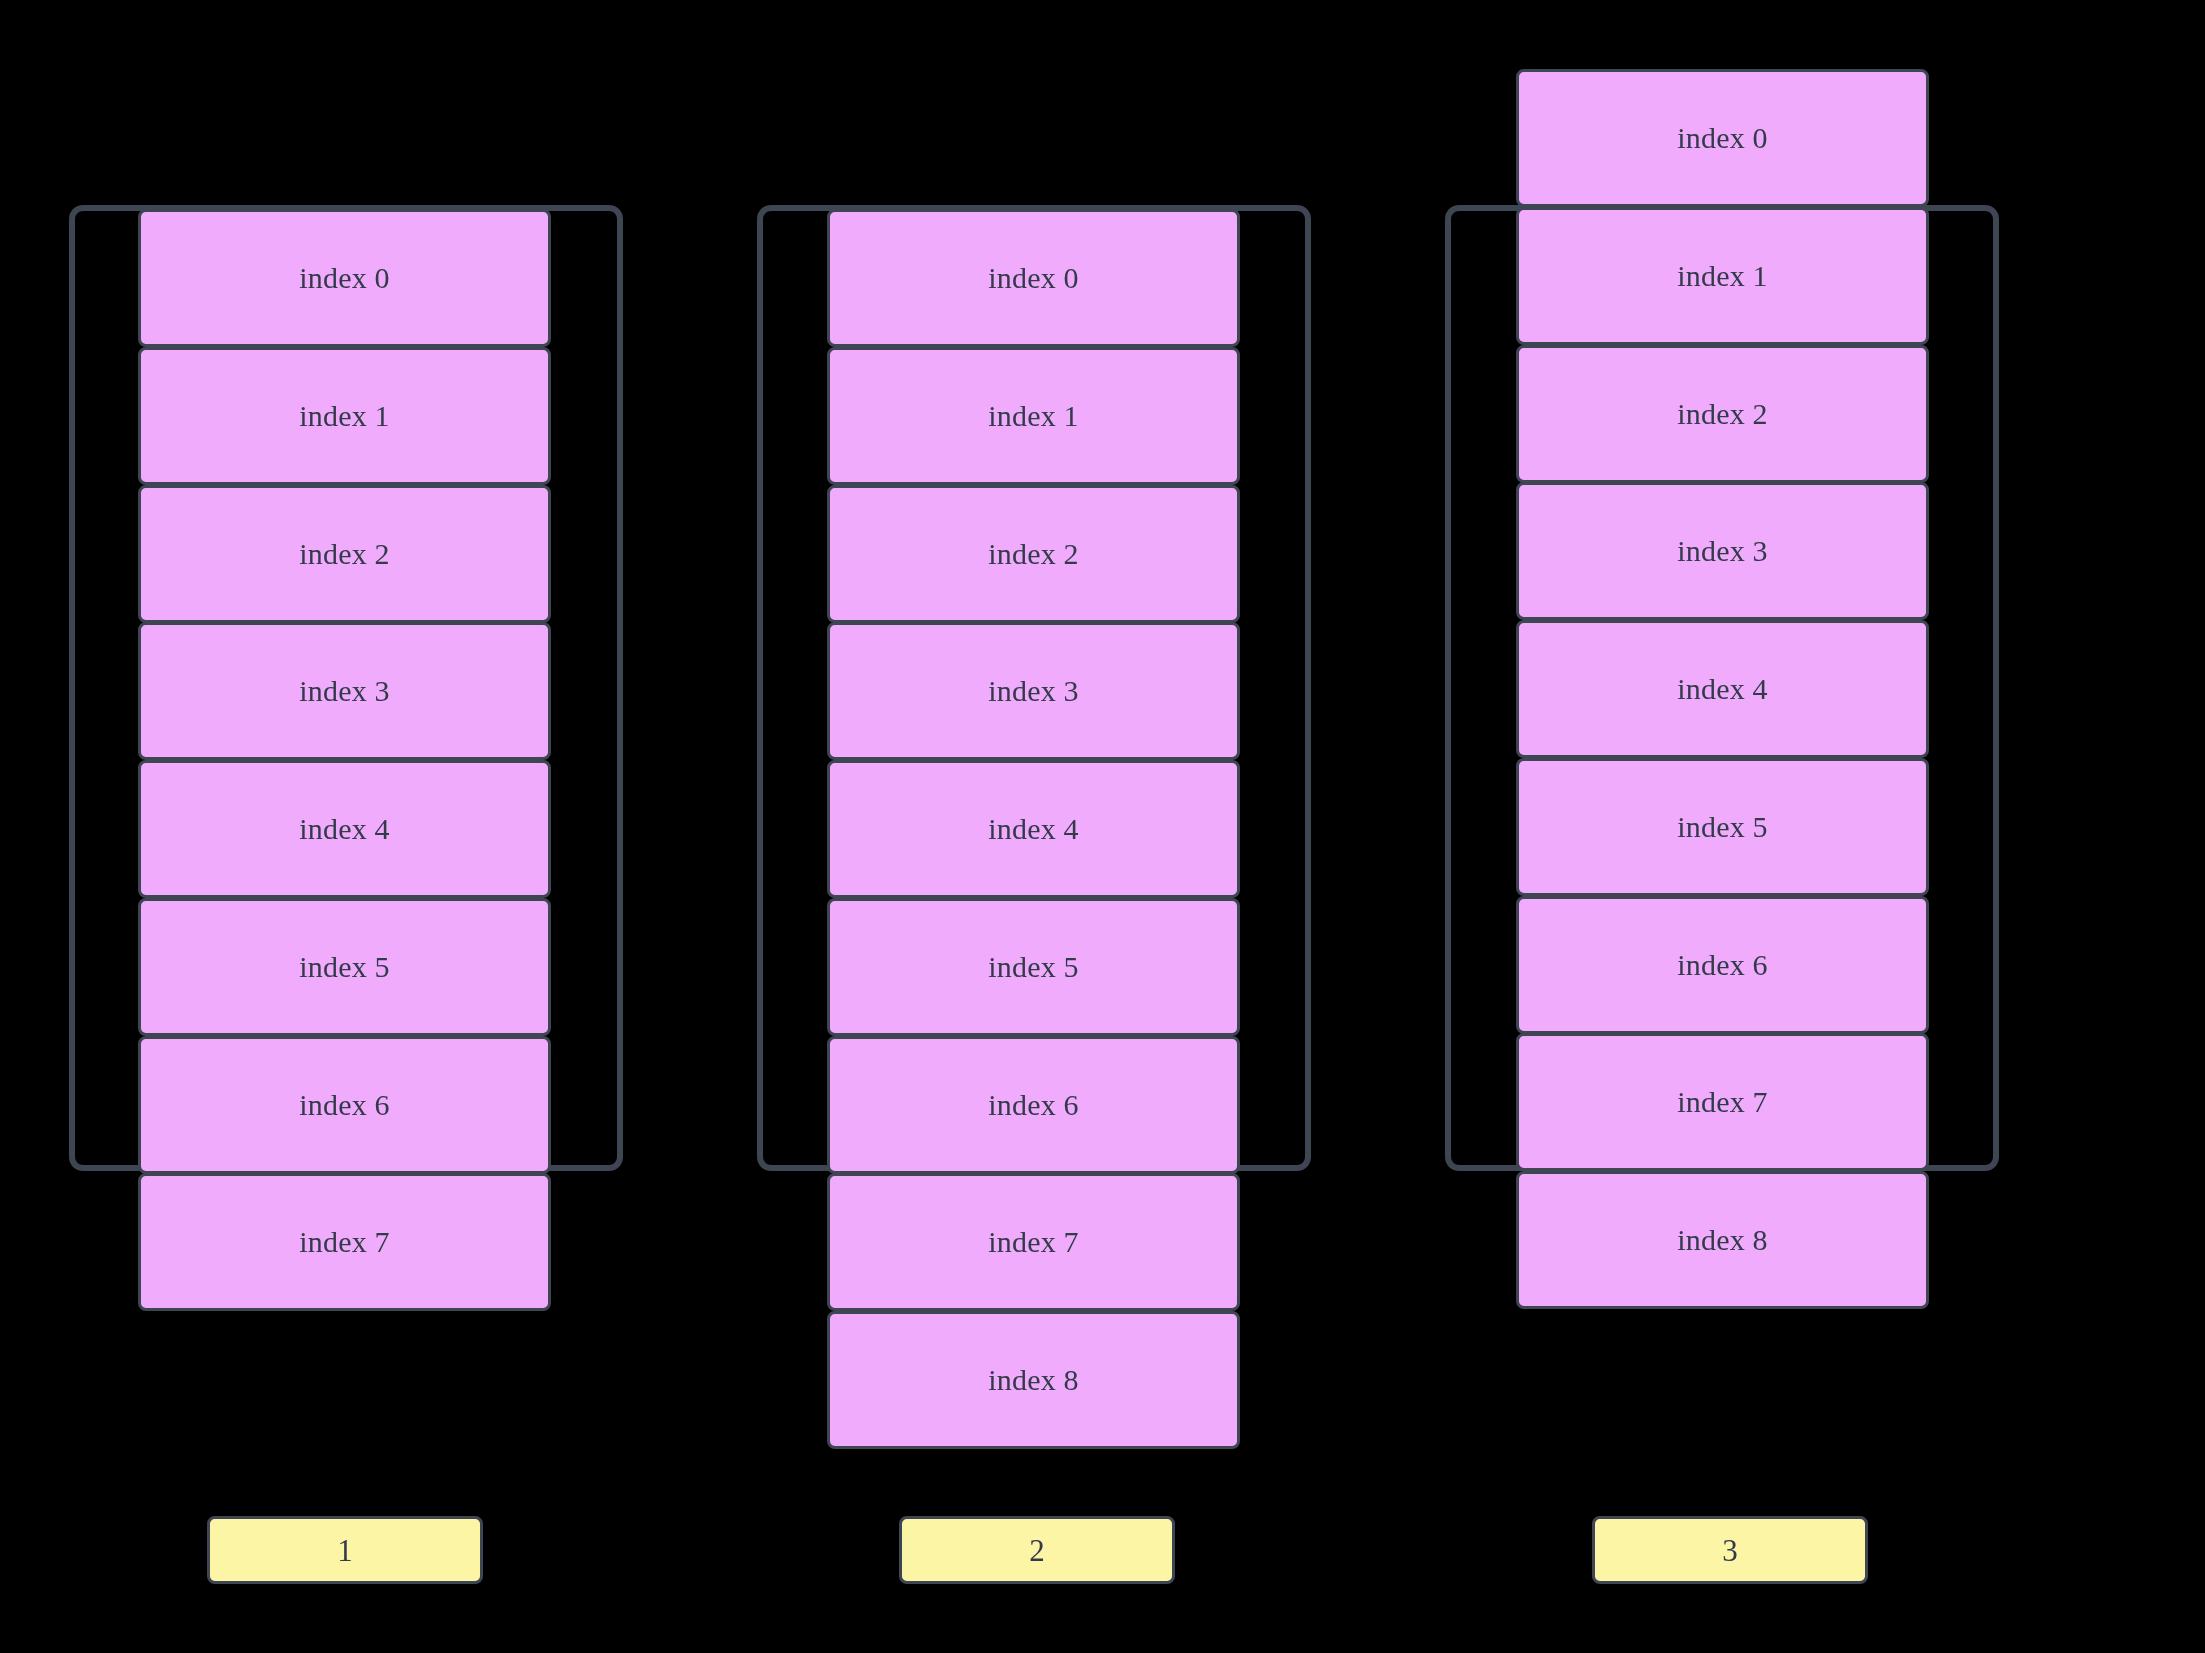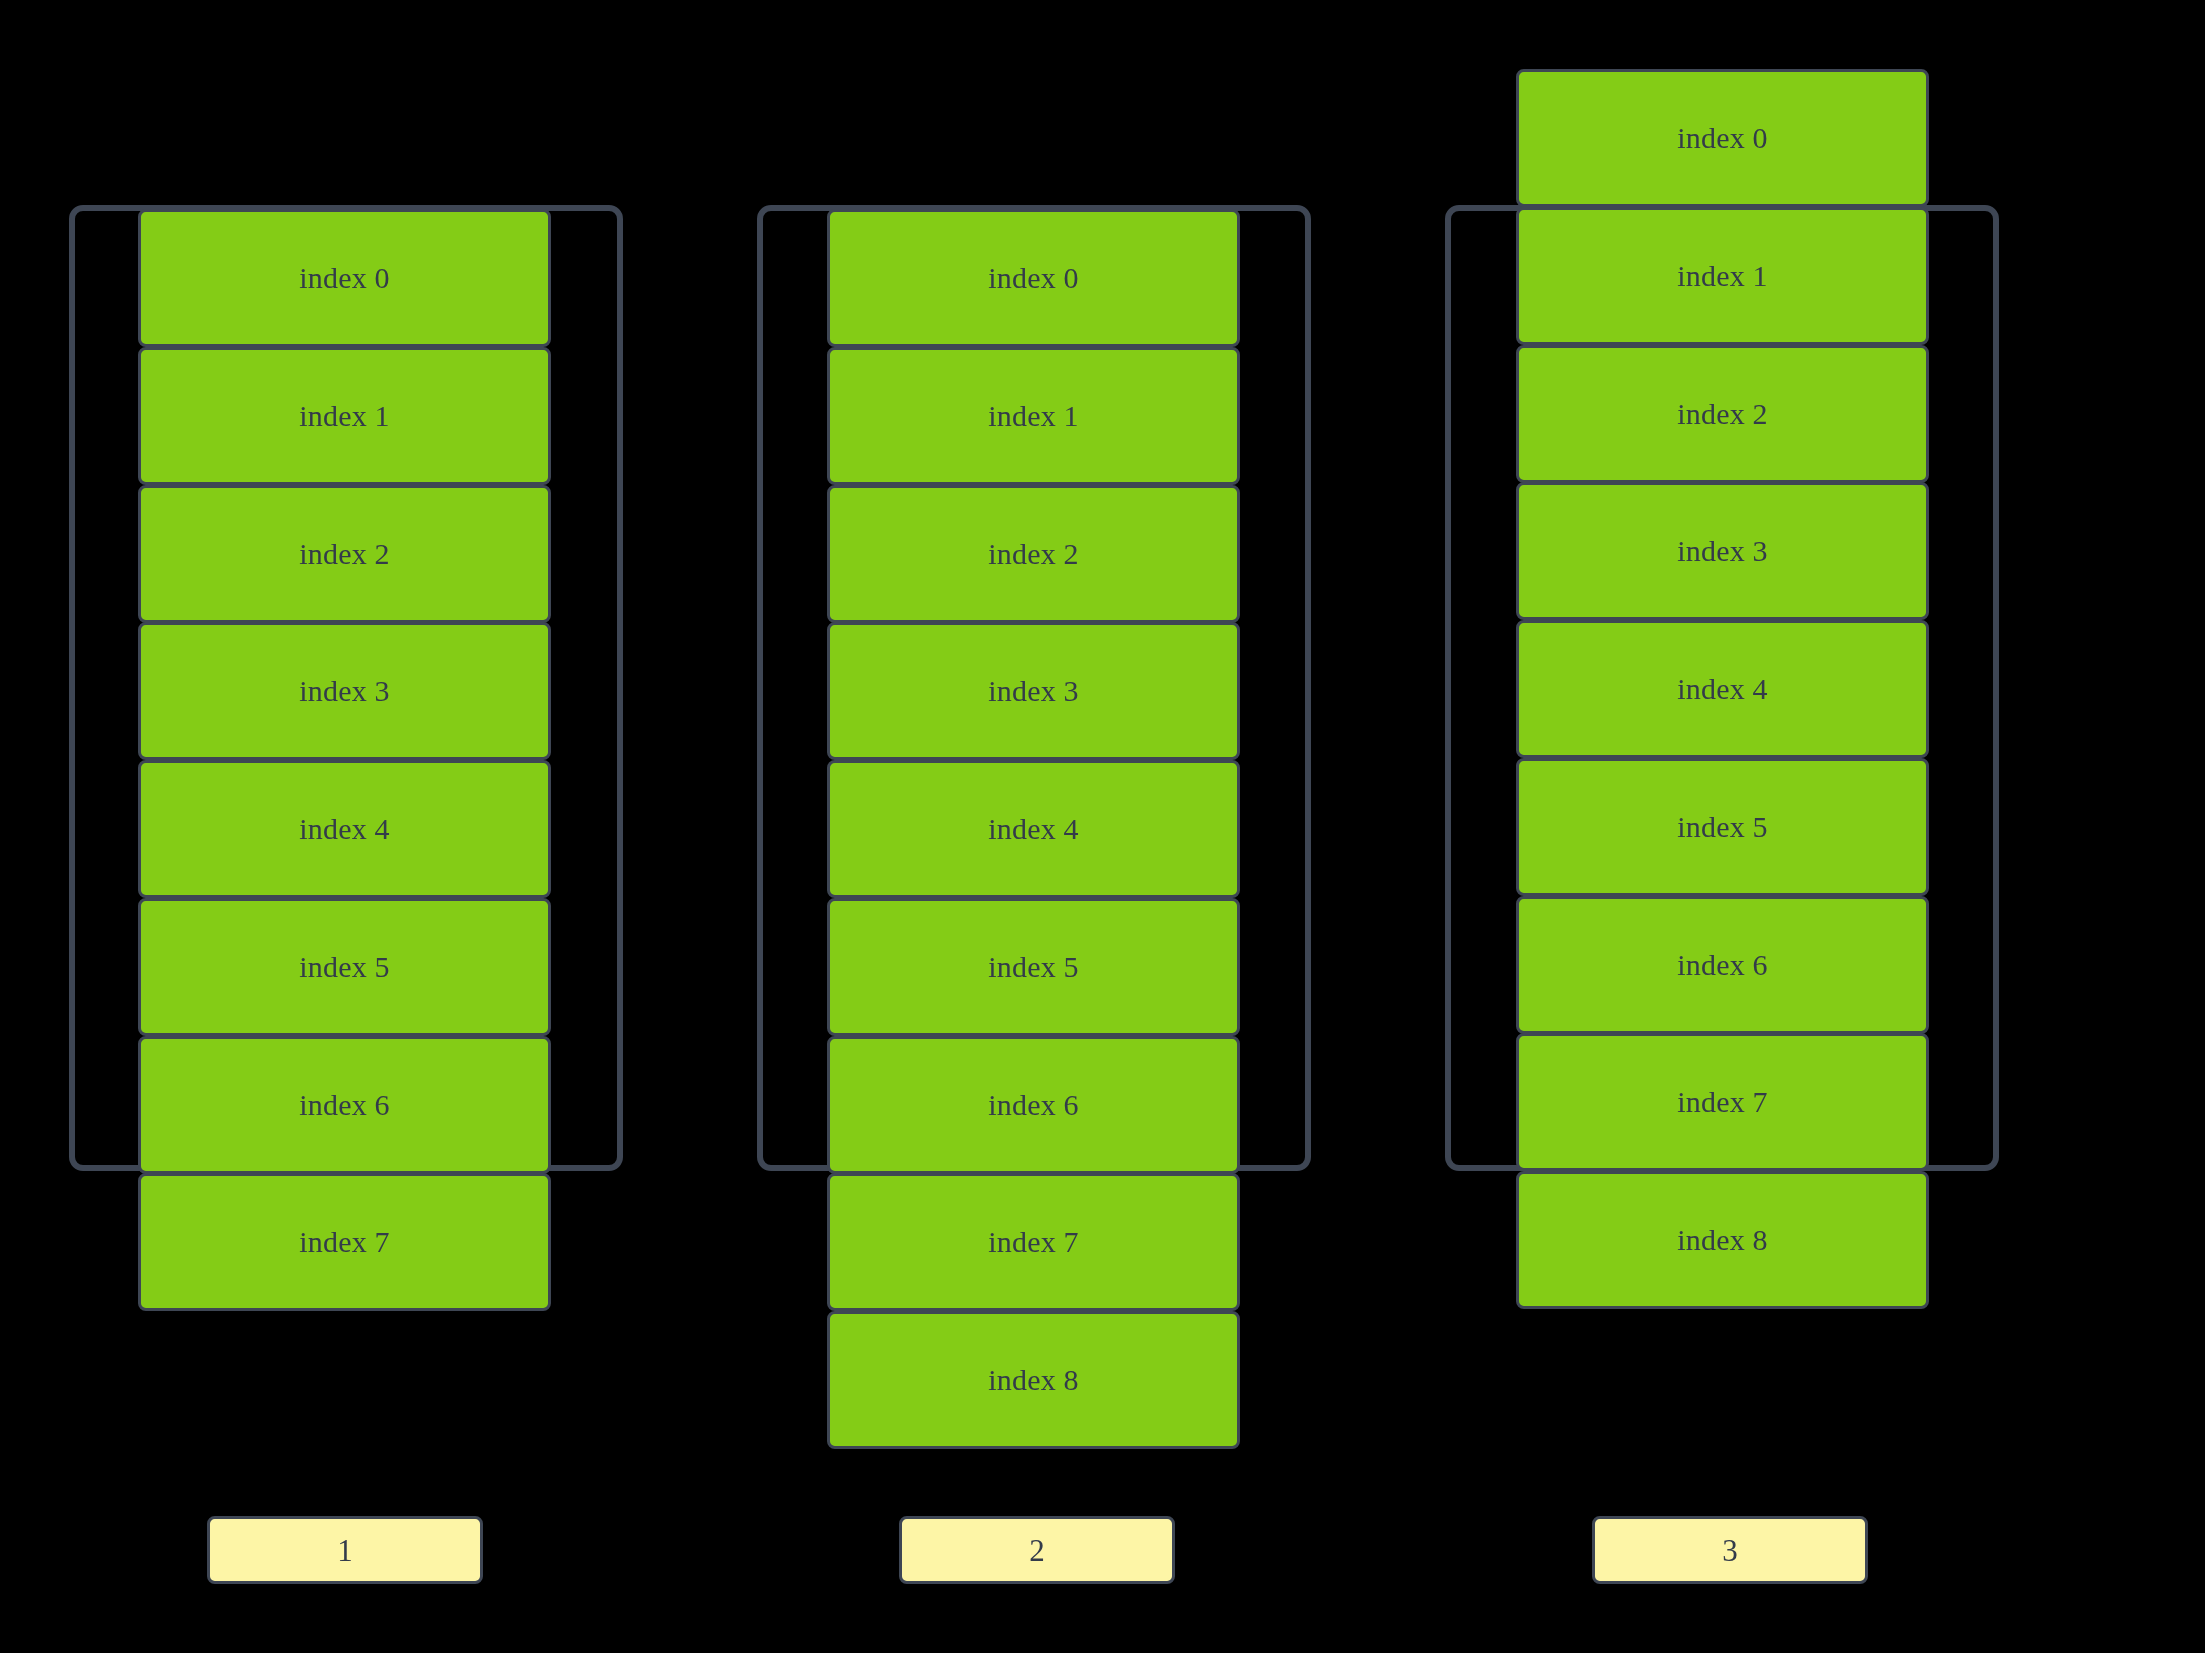--- a/index.html
+++ b/index.html
@@ -34,21 +34,21 @@
 
   
   .item-stack {
     position: absolute;
     z-index: 2;
   }
 
   .item-box {
     position: absolute;
     box-sizing: border-box;
-    background: #84cc16;
+    background: #f0abfc;
     border: 3.1px solid #3e4654;
     border-radius: 7.8px;
     display: flex;
     align-items: center;
     justify-content: center;
   }
 
   .item-label {
     font-size: 30px;
     line-height: 1;

